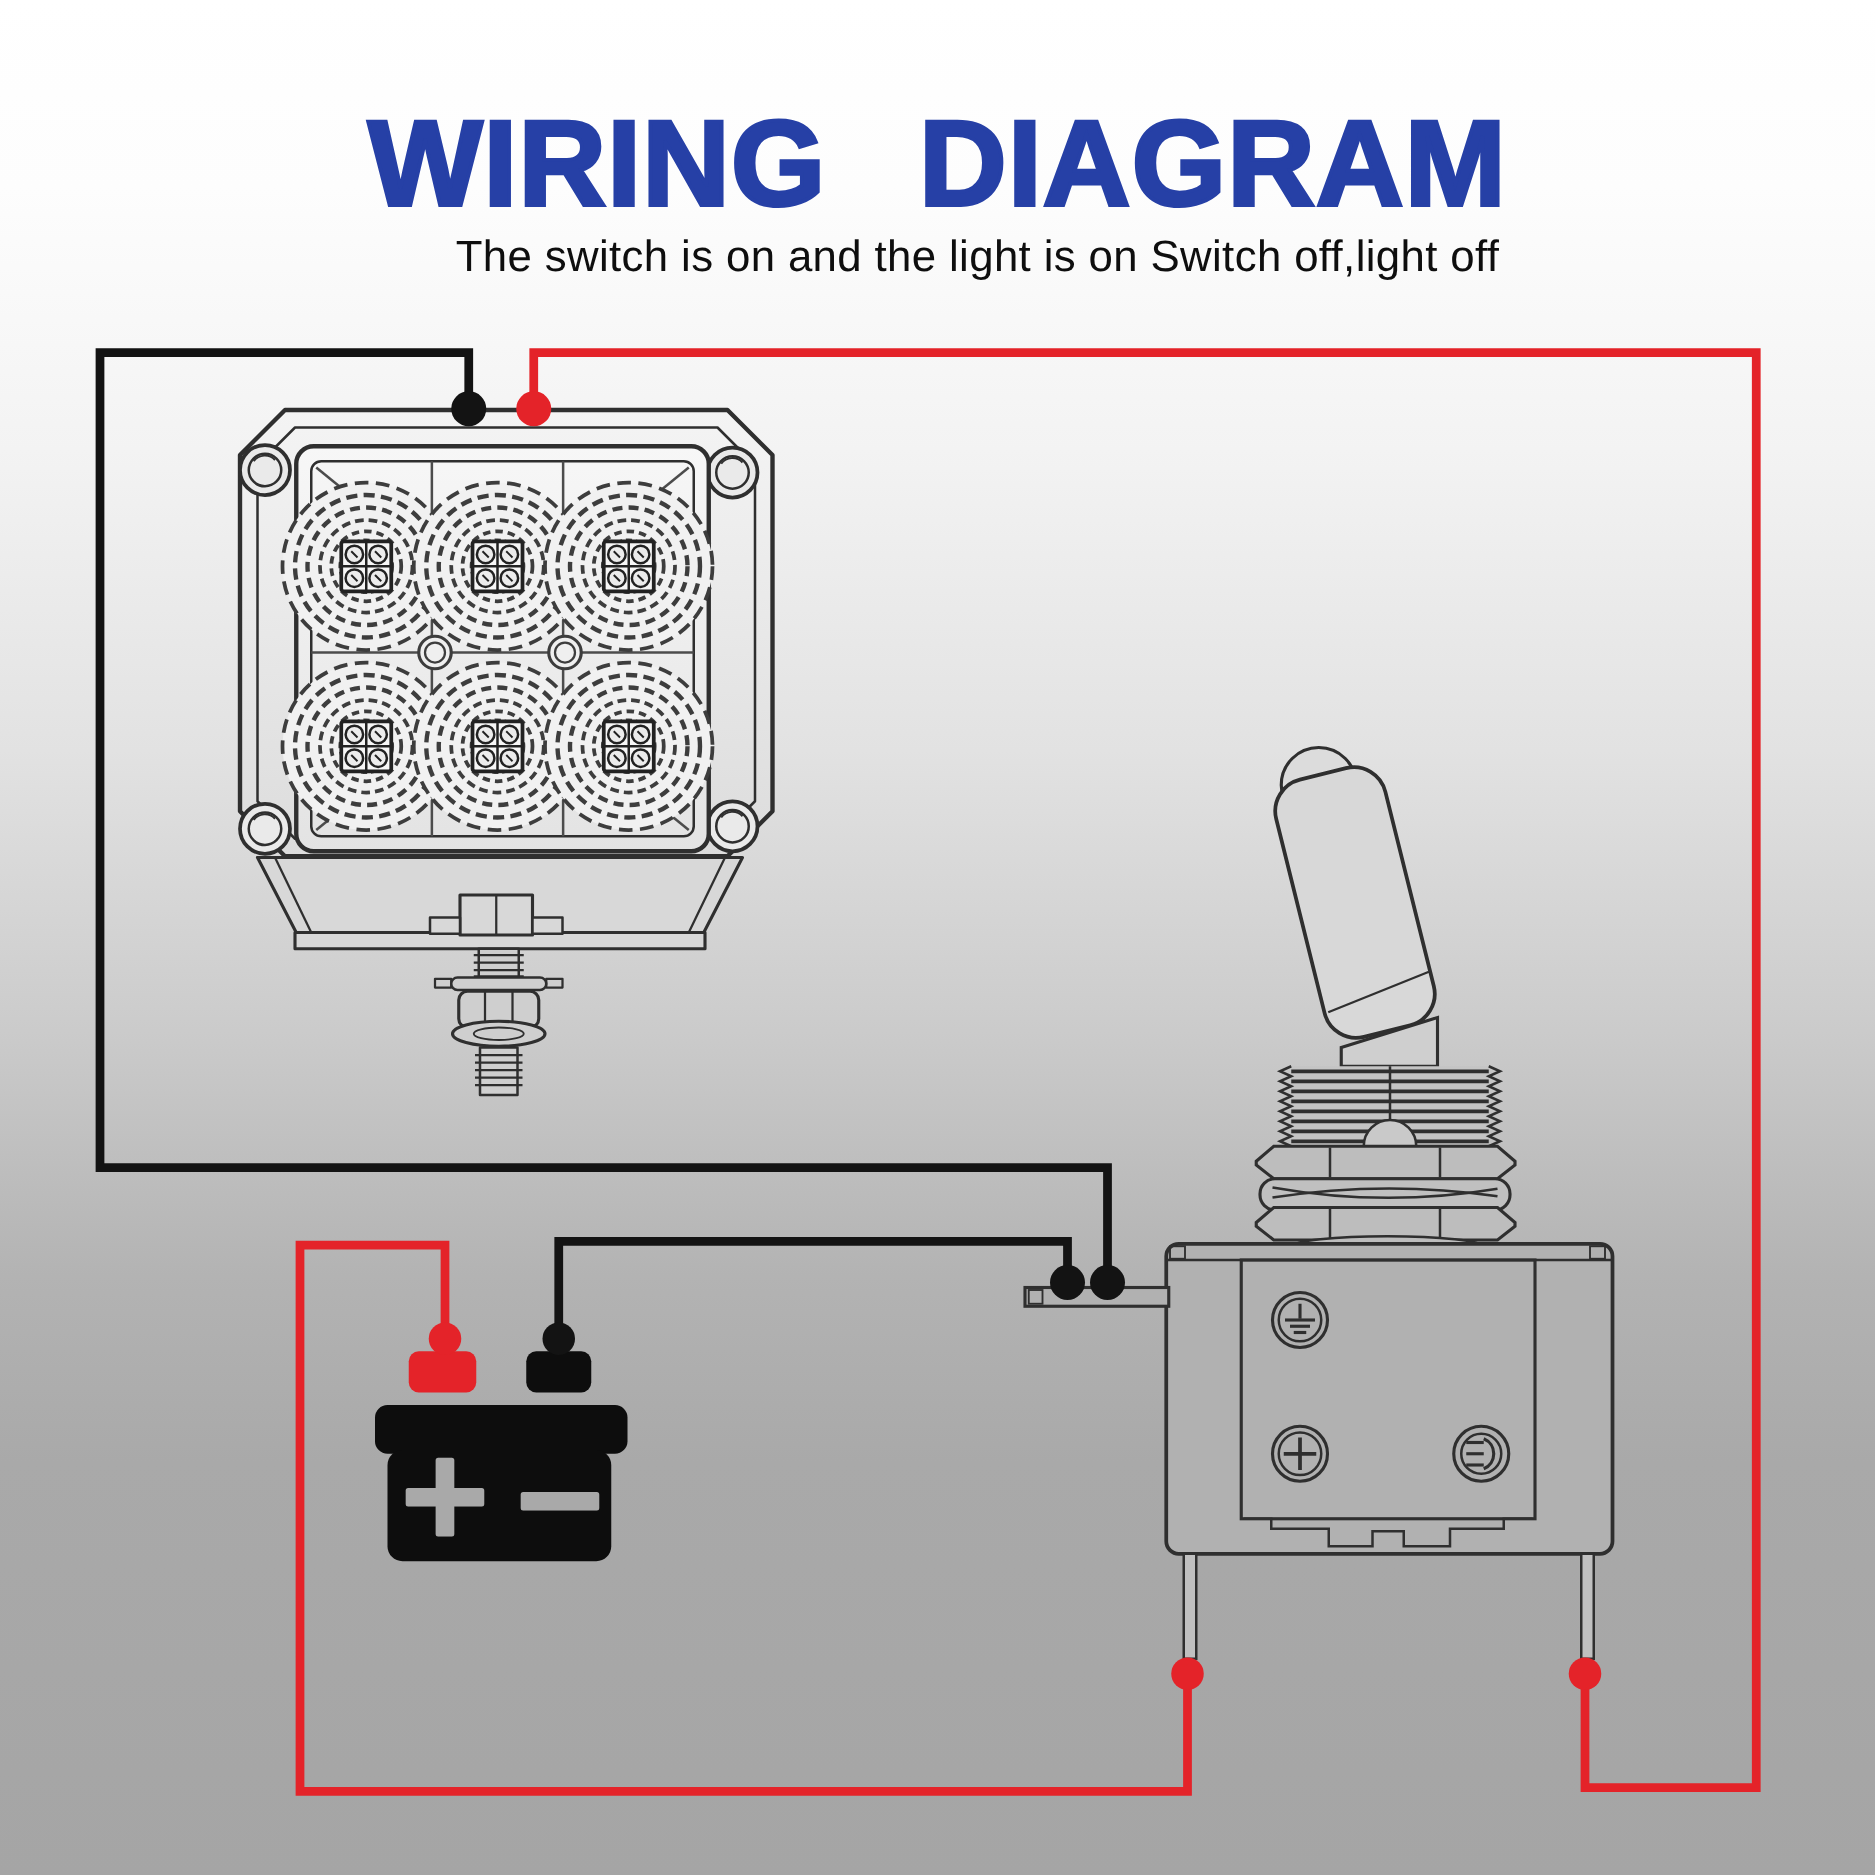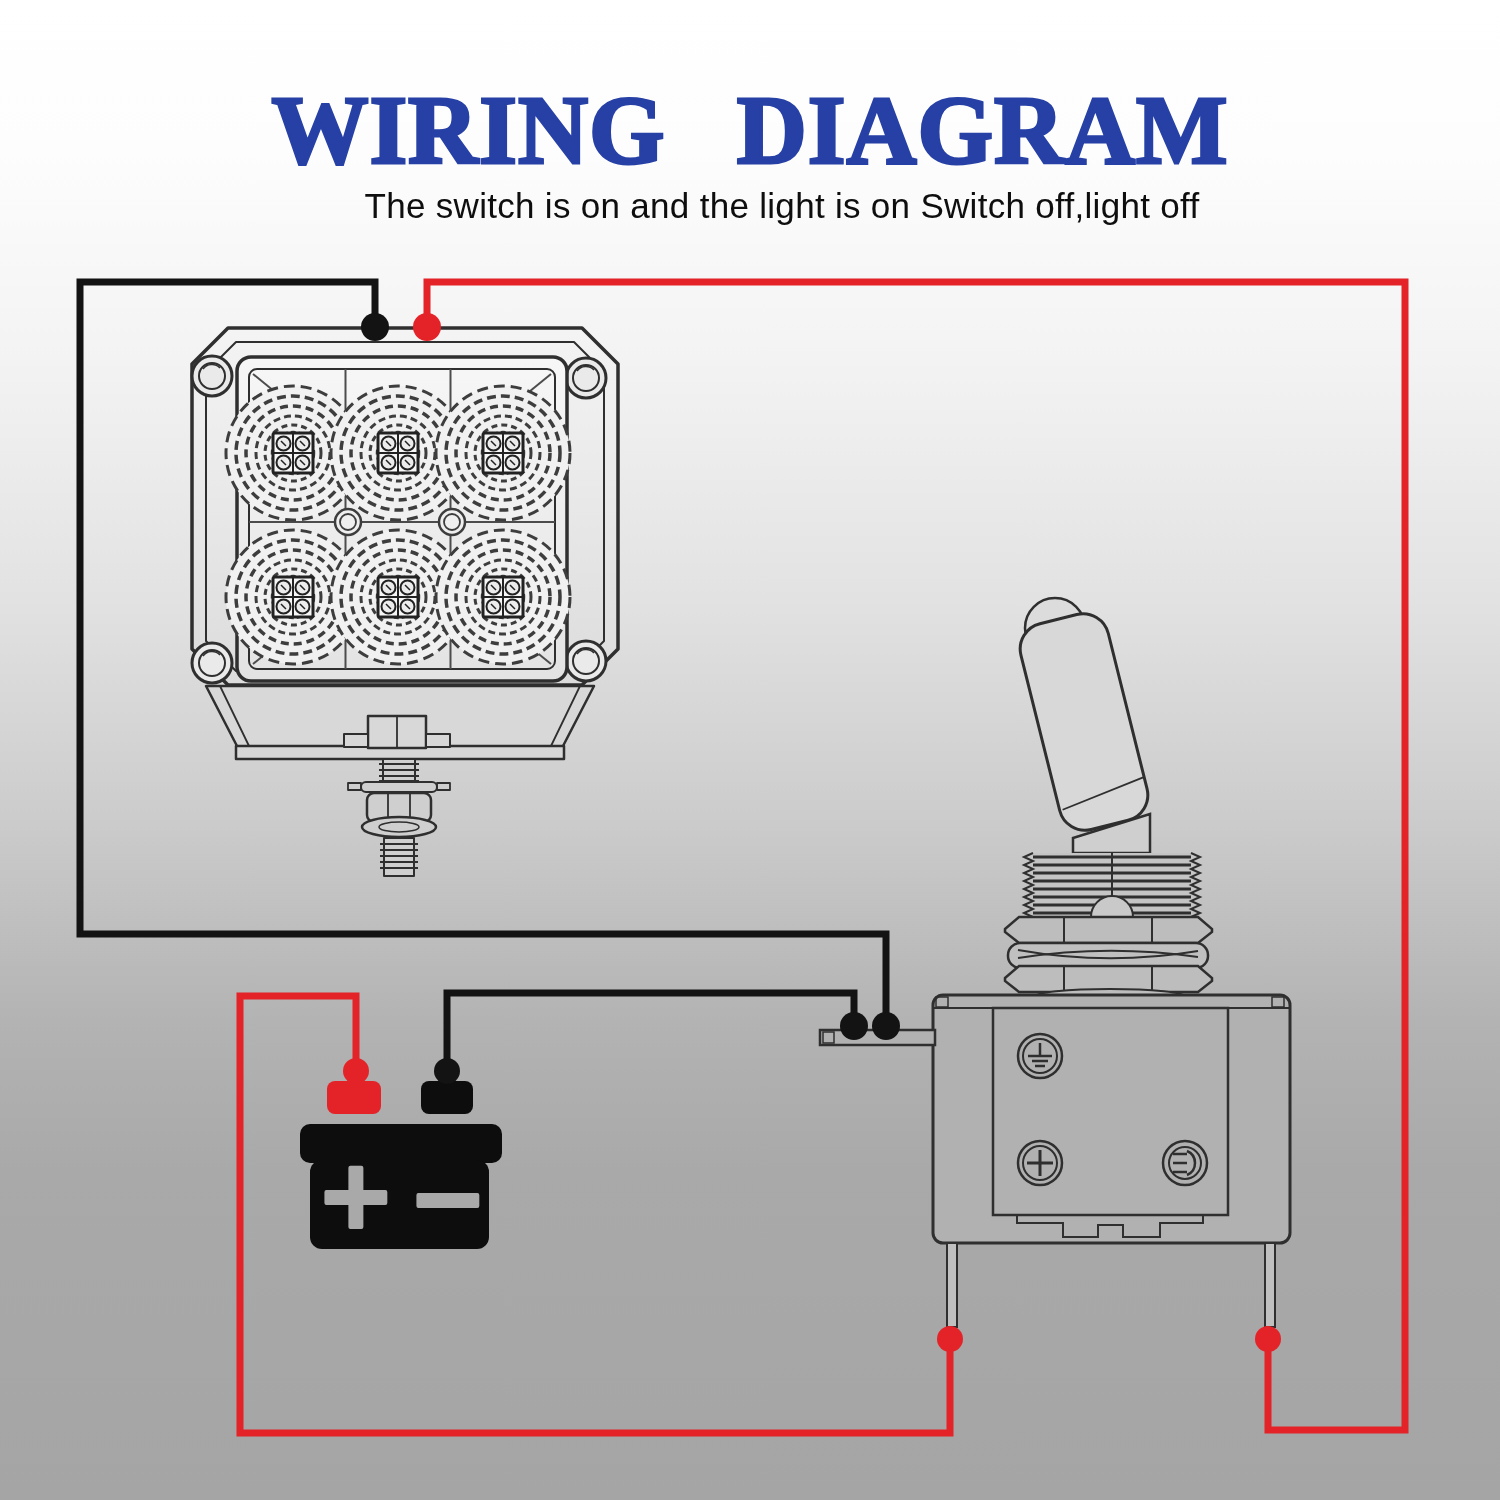--- a/index.html
+++ b/index.html
@@ -5,21 +5,21 @@
   html,body{margin:0;padding:0;background:#888;}
   .canvas{
     position:relative;width:1500px;height:1500px;overflow:hidden;
     font-family:"Liberation Sans",sans-serif;
     background:linear-gradient(180deg,#ffffff 0%,#fdfdfd 10%,#f3f3f3 24%,#e2e2e2 40%,#cbcbcb 55%,#b3b3b3 68%,#a9a9a9 78%,#a5a5a5 100%);
   }
   .page-title{
     position:absolute;top:82px;left:0;width:100%;
     text-align:center;font-size:97px;font-weight:bold;line-height:1;
     color:#2640a6;-webkit-text-stroke:3px #2640a6;
-    letter-spacing:1px;word-spacing:46px;white-space:nowrap;font-family:Liberation Serif, serif;
+    letter-spacing:1px;word-spacing:46px;white-space:nowrap;
   }
   .page-subtitle{
     position:absolute;top:186px;left:0;width:100%;
     text-align:center;font-size:35px;font-weight:400;color:#0e0e0e;
     letter-spacing:.3px;
     margin-left:32px;
   }
   svg{position:absolute;left:0;top:0;}
   .la{stroke:#2f2f2f;stroke-linejoin:round;stroke-linecap:round;}
   .battery-sym{font-family:"DejaVu Sans",sans-serif;font-weight:bold;fill:#a9a9a9;

